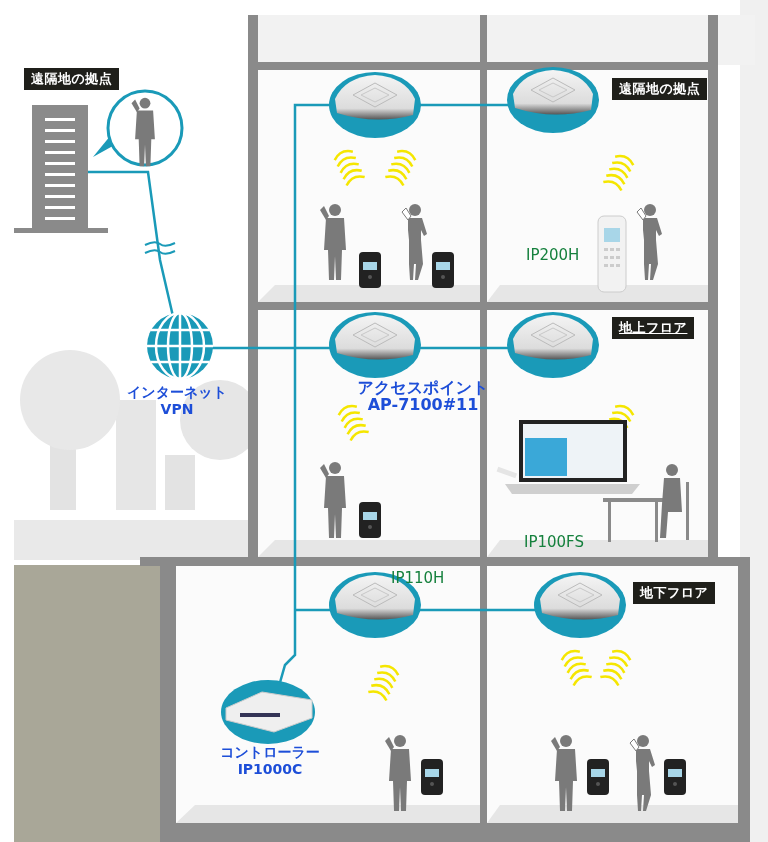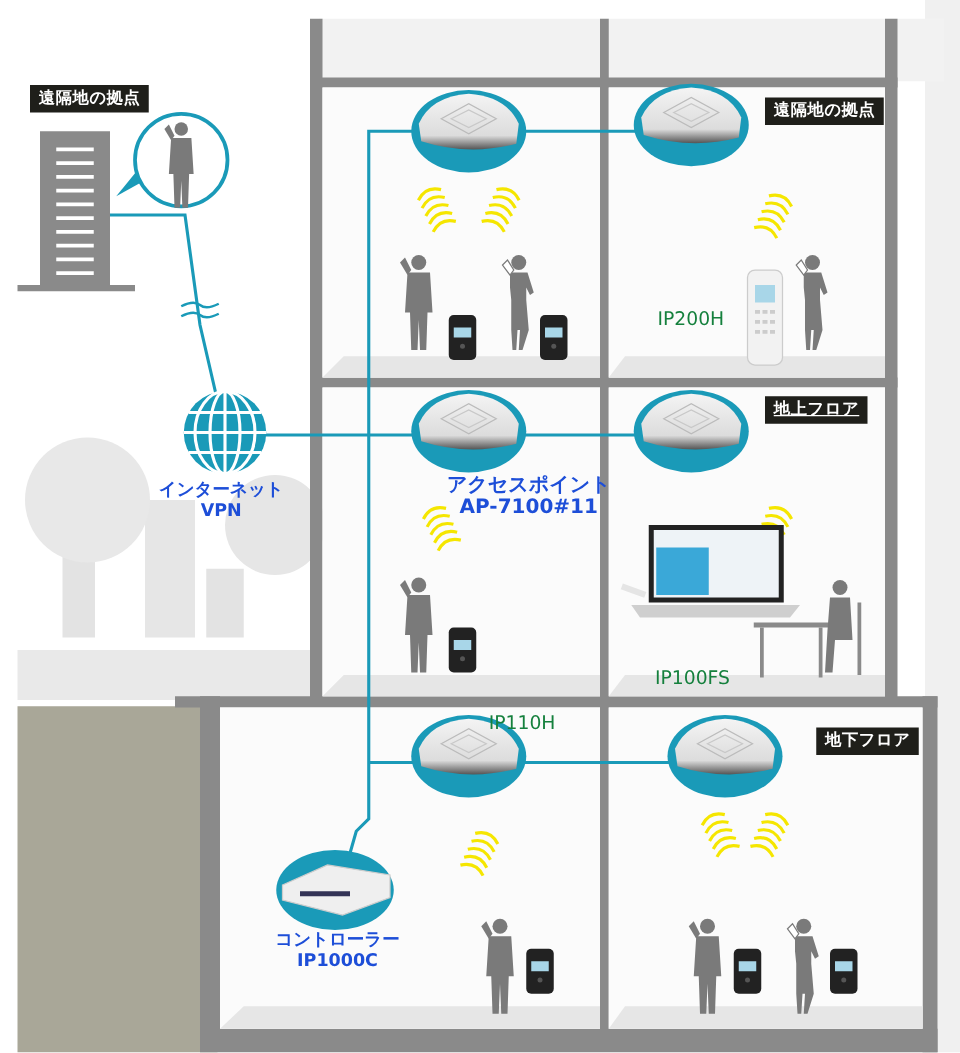--- a/index.html
+++ b/index.html
@@ -217,18 +217,18 @@
   <div>AP-7100#11</div>
 </div>
 
 <div class="label-teal" style="left:210px;top:744px;width:120px;font-size:14px;">
   <div>コントローラー</div>
   <div>IP1000C</div>
 </div>
 
 <div class="label-dark" style="left:612px;top:78px;">遠隔地の拠点</div>
 <div class="label-dark" style="left:612px;top:317px;text-decoration:underline;">地上フロア</div>
-<div class="label-dark" style="left:633px;top:582px;margin-left:20px;">地下フロア</div>
+<div class="label-dark" style="left:633px;top:582px;">地下フロア</div>
 
 <div class="label-model" style="left:526px;top:246px;">IP200H</div>
 <div class="label-model" style="left:391px;top:529px;margin-top:40px;">IP110H</div>
 <div class="label-model" style="left:524px;top:533px;">IP100FS</div>
 </div>
 
 </body></html>

